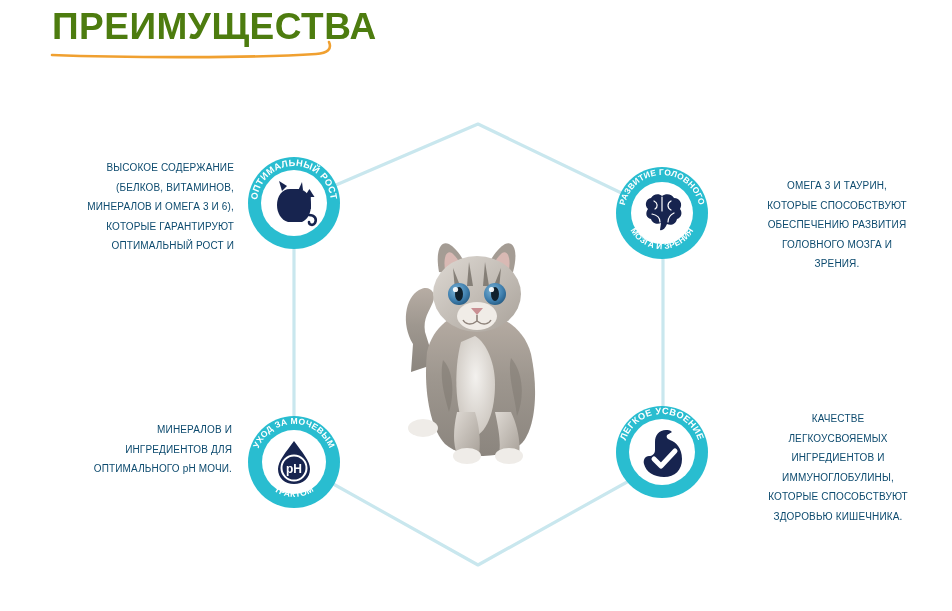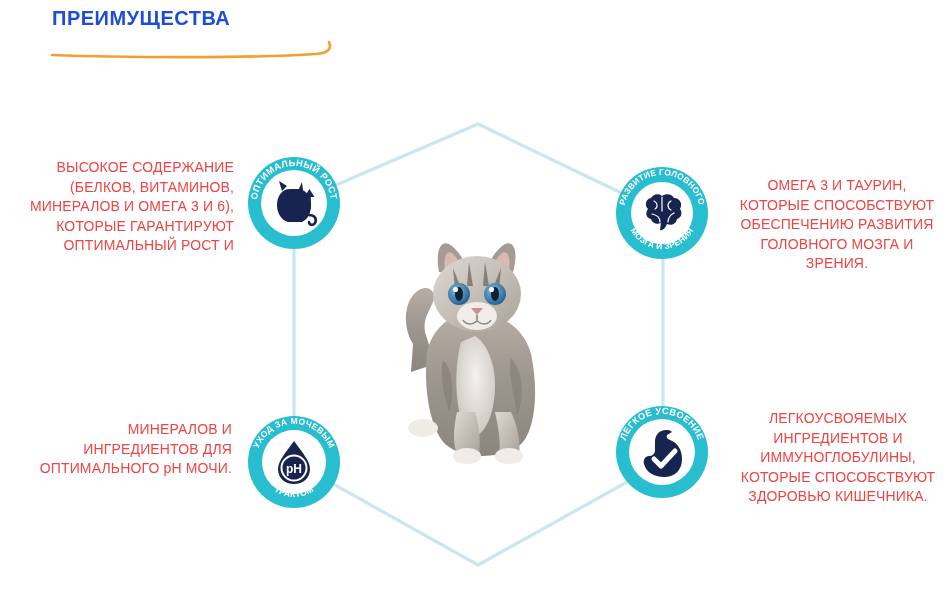--- a/index.html
+++ b/index.html
@@ -8,45 +8,45 @@
     background:#ffffff;
     font-family:"Liberation Sans","DejaVu Sans",sans-serif;
     overflow:hidden;
     position:relative;
   }
   .stage{position:absolute;left:0;top:0;width:952px;height:611px;}
 
   
   .title-wrap{position:absolute;left:52px;top:8px;}
   .title{
-    font-size:20px;font-weight:bold;letter-spacing:.5px;
-    color:#1d4ed8;line-height:1;white-space:nowrap;
+    font-size:37px;font-weight:bold;letter-spacing:.5px;
+    color:#4d7c0f;line-height:1;white-space:nowrap;
   }
   .title-swoosh{position:absolute;left:-4px;top:32px;}
 
   
   .hexline{position:absolute;left:0;top:0;}
 
   
   .cat{position:absolute;left:383px;top:232px;width:185px;height:236px;}
 
   
   .badge{position:absolute;width:96px;height:96px;}
   .badge svg{display:block;}
   #badge-growth{left:246px;top:155px;}
   #badge-brain{left:614px;top:165px;}
   #badge-urinary{left:246px;top:414px;}
   #badge-digest{left:614px;top:404px;}
 
   
   .txt{
     position:absolute;
-    font-size:14px;
+    font-size:10px;
     line-height:19.5px;
-    color:#ef4444;
+    color:#0c4a6e;
     letter-spacing:.15px;
   }
   .txt.right{text-align:right;}
   .txt.left{text-align:center;}
   #text-nutrients{left:0px;top:158px;width:234px;}
   #text-brain{left:729px;top:176px;width:216px;}
   #text-urinary{left:20px;top:420px;width:212px;}
   #text-digest{left:727px;top:409px;width:222px;}
 </style>
 </head>
@@ -249,20 +249,21 @@
     <div>ЗРЕНИЯ.</div>
   </div>
 
   <div class="txt right" id="text-urinary">
     <div>МИНЕРАЛОВ И</div>
     <div>ИНГРЕДИЕНТОВ ДЛЯ</div>
     <div>ОПТИМАЛЬНОГО pH МОЧИ.</div>
   </div>
 
   <div class="txt left" id="text-digest">
+    <div>КАЧЕСТВЕ</div>
     <div>ЛЕГКОУСВОЯЕМЫХ</div>
     <div>ИНГРЕДИЕНТОВ И</div>
     <div>ИММУНОГЛОБУЛИНЫ,</div>
     <div>КОТОРЫЕ СПОСОБСТВУЮТ</div>
     <div>ЗДОРОВЬЮ КИШЕЧНИКА.</div>
   </div>
 
 </div>
 
 </body></html>

